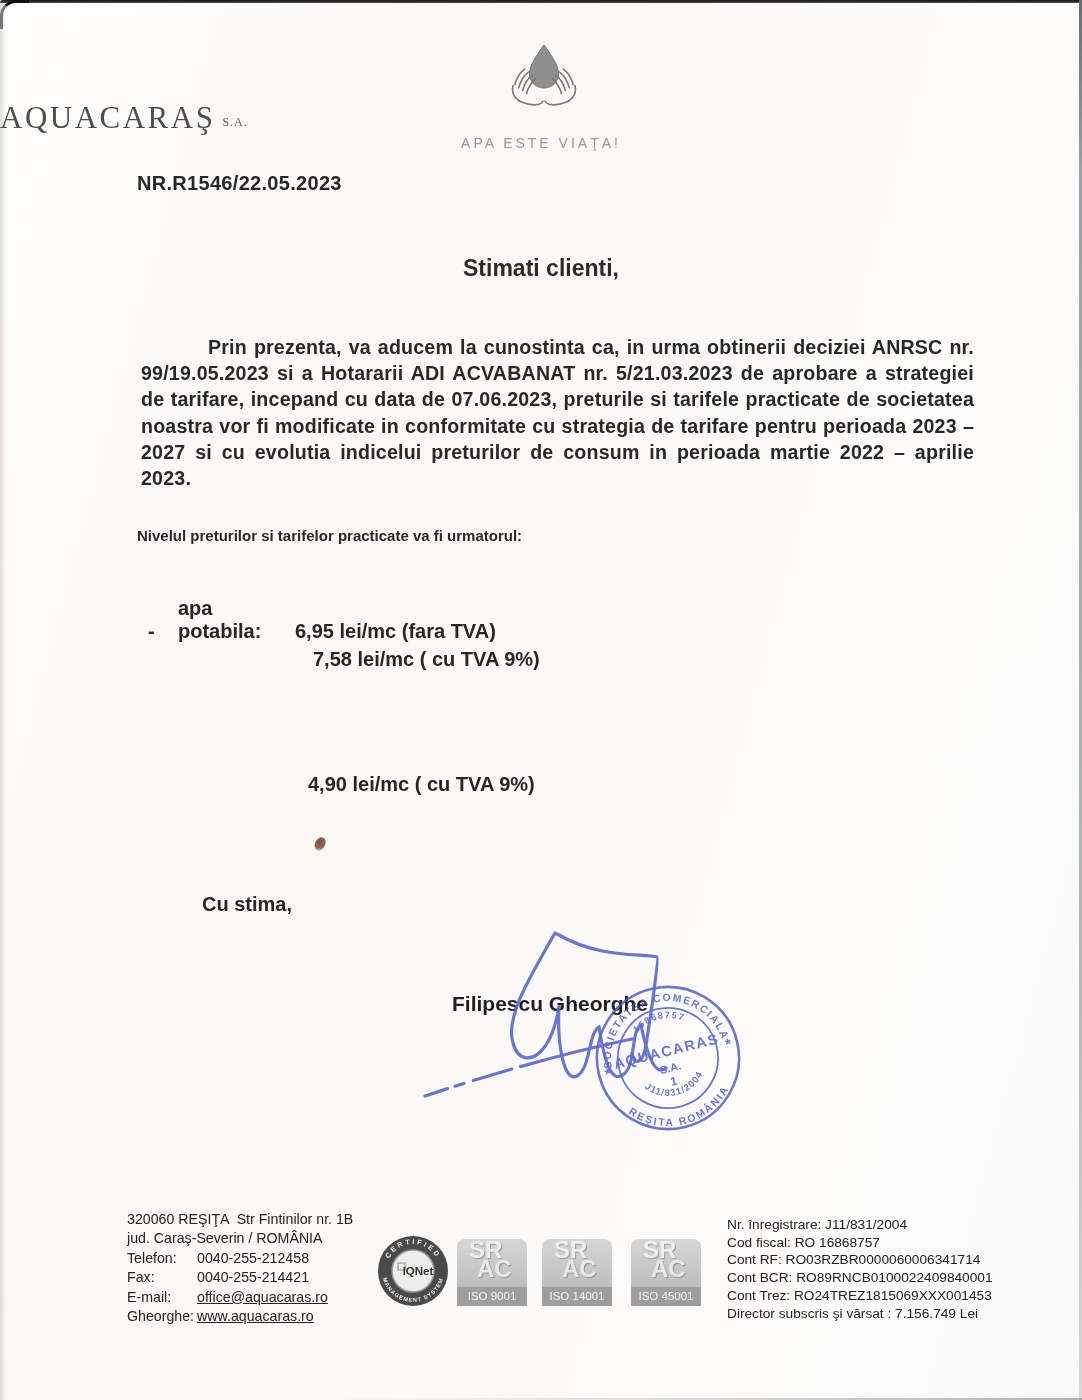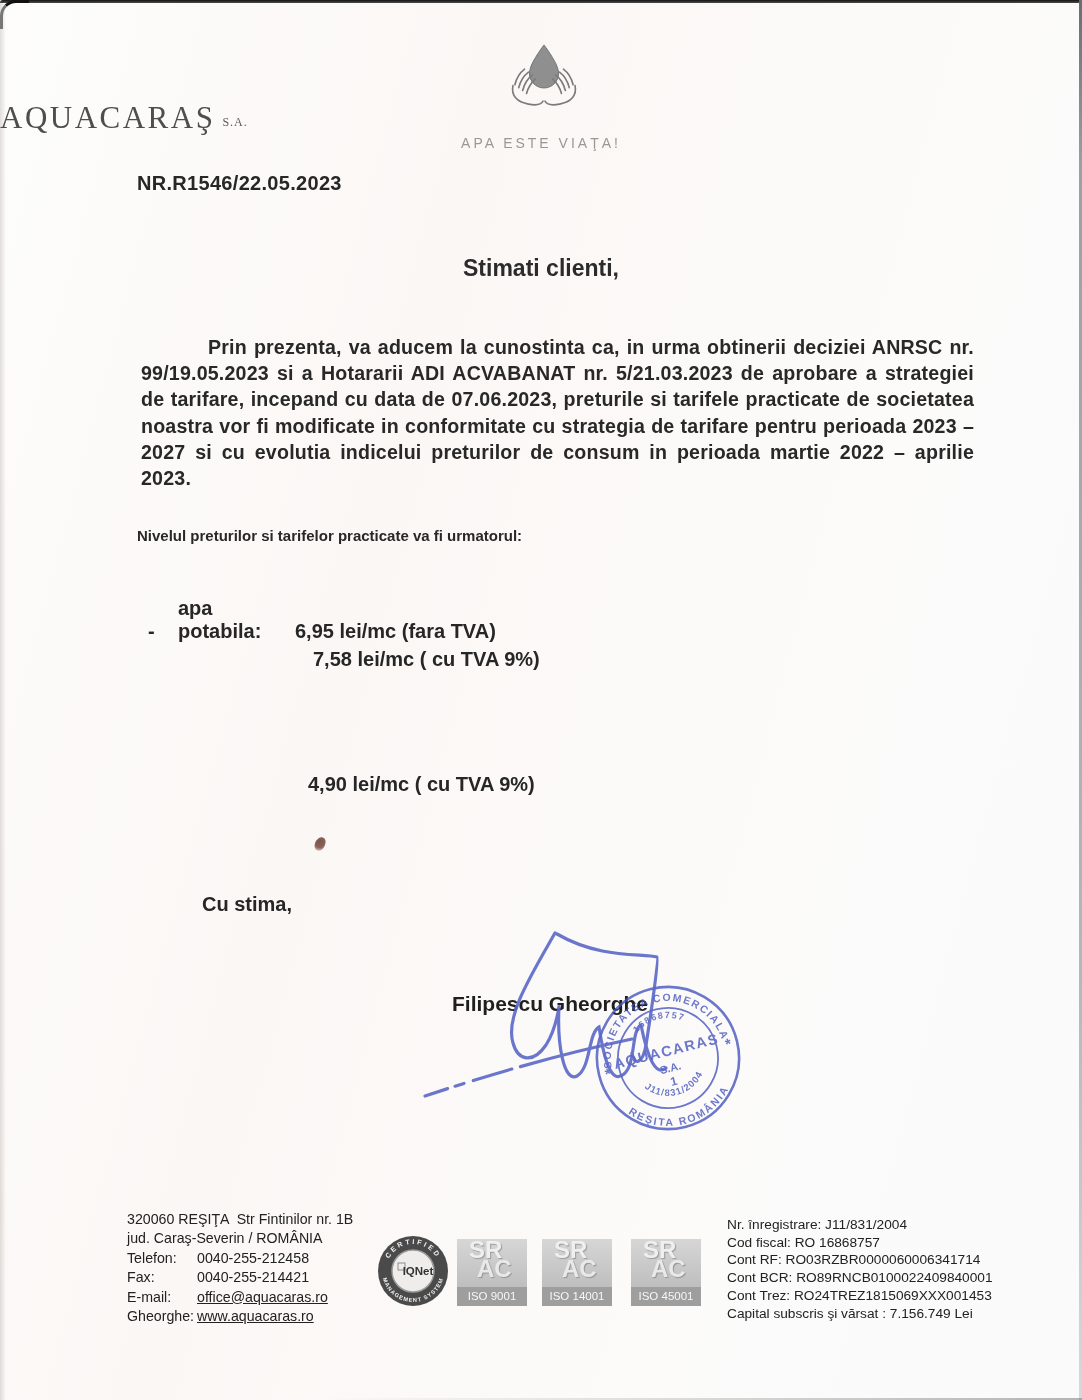--- a/index.html
+++ b/index.html
@@ -48,21 +48,21 @@
           background:radial-gradient(circle at 40% 35%,#5f392f 0%,#7c4a3e 55%,rgba(124,74,62,0) 100%);
           border-radius:60% 40% 55% 45%;transform:rotate(18deg);opacity:.85;}
   
   .footer-left{position:absolute;left:93px;top:1210px;font-size:14.2px;line-height:19.4px;color:#222;margin-left:34px;}
   .f-line{white-space:pre-wrap;}
   .f-row{display:flex;}
   .f-label{width:70px;flex:0 0 70px;}
   .f-link{color:#222;text-decoration:underline;}
   .iqnet-svg{position:absolute;left:374px;top:1232px;}
   .sr-badge{position:absolute;top:1239px;width:70px;height:67px;
-            background:linear-gradient(to bottom,#d6d6d6,#bfbfbf 70%,#b5b5b5);}
+            background:linear-gradient(to bottom,#d6d6d6,#bfbfbf 70%,#b5b5b5);border-radius:8px;}
   .sr-letters{position:absolute;left:0;top:0;width:70px;height:47px;overflow:hidden;}
   .sr-letters .sr{position:absolute;left:12px;top:-3px;font-size:24px;font-weight:bold;
                   color:#efefef;text-shadow:1px 1px 1px #9a9a9a;}
   .sr-letters .ac{position:absolute;left:20px;top:16px;font-size:24px;font-weight:bold;
                   color:#e9e9e9;text-shadow:1px 1px 1px #949494;}
   .iso-strip{position:absolute;left:0;bottom:0;width:70px;height:19px;background:#9e9e9e;
              color:#f7f7f7;font-size:11.5px;text-align:center;line-height:19px;}
   .footer-right{position:absolute;left:727px;top:1216px;font-size:13.7px;line-height:17.7px;color:#222;}
 </style>
 </head>
@@ -212,16 +212,16 @@
     </div>
     <div class="iso-strip">ISO 45001</div>
   </div>
 
   <div class="footer-right">
     <div>Nr. înregistrare: J11/831/2004</div>
     <div>Cod fiscal: RO 16868757</div>
     <div>Cont RF: RO03RZBR0000060006341714</div>
     <div>Cont BCR: RO89RNCB0100022409840001</div>
     <div>Cont Trez: RO24TREZ1815069XXX001453</div>
-    <div>Capital subscris şi vărsat : 7.156.749 Lei</div>
+    <div>Director subscris şi vărsat : 7.156.749 Lei</div>
   </div>
 
 </div>
 
 </body></html>

